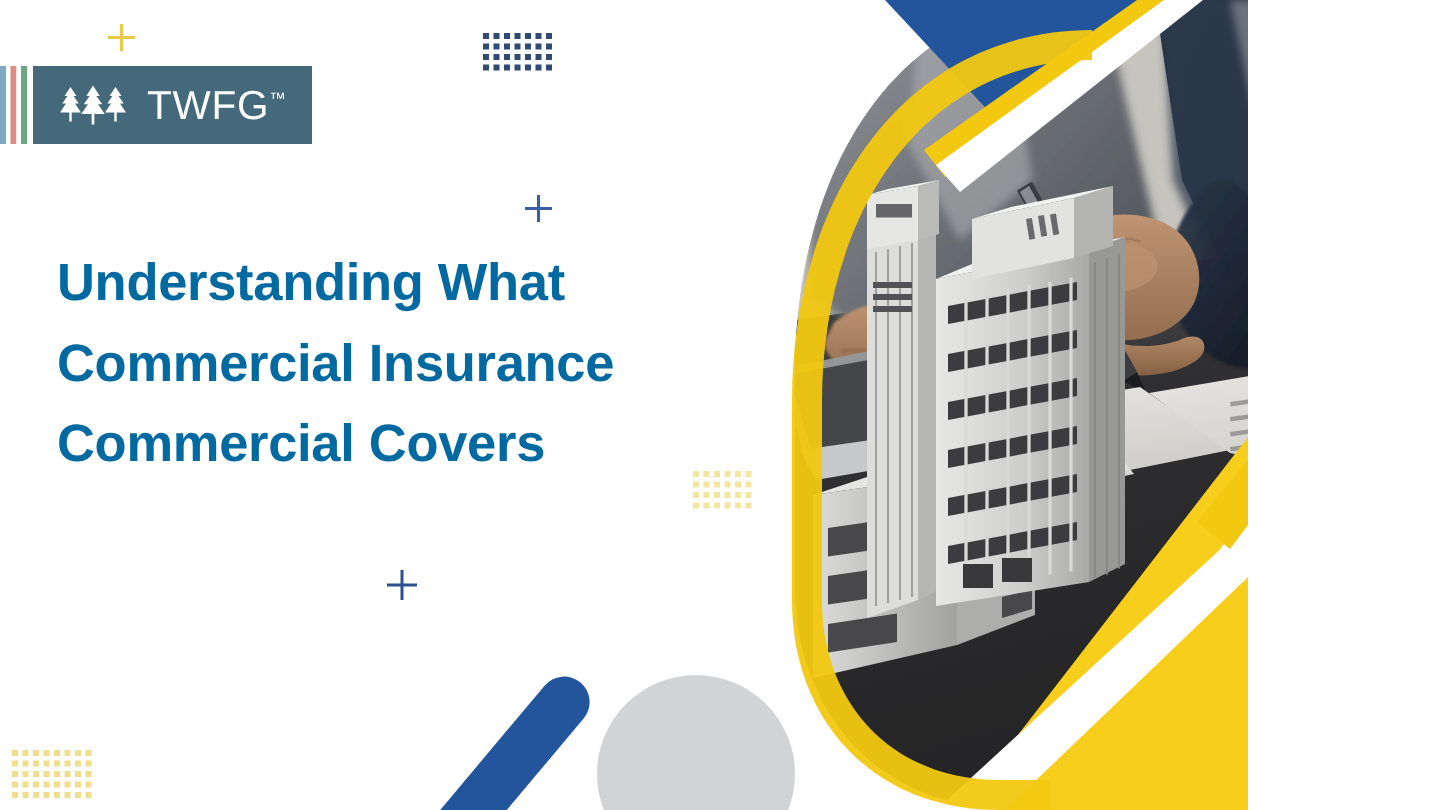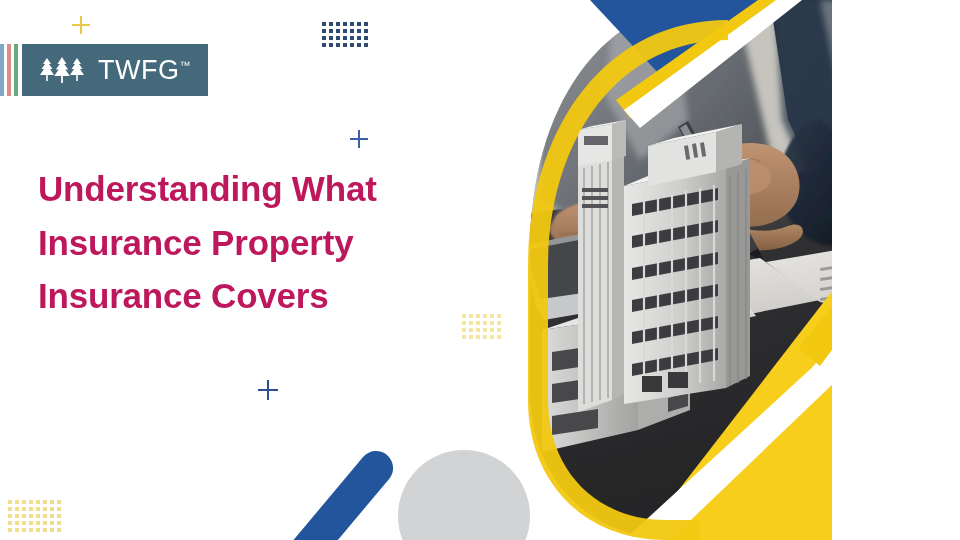--- a/index.html
+++ b/index.html
@@ -140,24 +140,24 @@
           <path d="M24 1 L28.5 8 L26.2 8 L30.2 13.5 L27.4 13.5 L31.8 20 L16.2 20 L20.6 13.5 L17.8 13.5 L21.8 8 L19.5 8 Z"></path>
           <rect x="23.1" y="19" width="1.8" height="8"></rect>
           <path d="M39 2 L43 8 L41 8 L44.5 13 L42 13 L46 19 L32 19 L36 13 L33.5 13 L37 8 L35 8 Z"></path>
           <rect x="38.2" y="18" width="1.6" height="7"></rect>
         </g>
       </svg>
       <div class="logo-text"><span>TWFG</span><span class="logo-tm">™</span></div>
     </div>
   </div>
 
-  <h1 class="headline" style="margin:0;color:#be185d;">
+  <h1 class="headline" style="margin:0;color:#0369a1;">
     <span class="hl-line">Understanding What</span>
-    <span class="hl-line">Insurance Property</span>
-    <span class="hl-line">Insurance Covers</span>
+    <span class="hl-line">Commercial Insurance</span>
+    <span class="hl-line">Commercial Covers</span>
   </h1>
 
   <div id="decor-layer">
       <div class="dots" style="left: 322px; top: 22px; width: 49px; height: 28px;">
         <i style="left: 0px; top: 0px; background: rgb(47, 74, 115);"></i>
         <i style="left: 7px; top: 0px; background: rgb(47, 74, 115);"></i>
         <i style="left: 14px; top: 0px; background: rgb(47, 74, 115);"></i>
         <i style="left: 21px; top: 0px; background: rgb(47, 74, 115);"></i>
         <i style="left: 28px; top: 0px; background: rgb(47, 74, 115);"></i>
         <i style="left: 35px; top: 0px; background: rgb(47, 74, 115);"></i>

